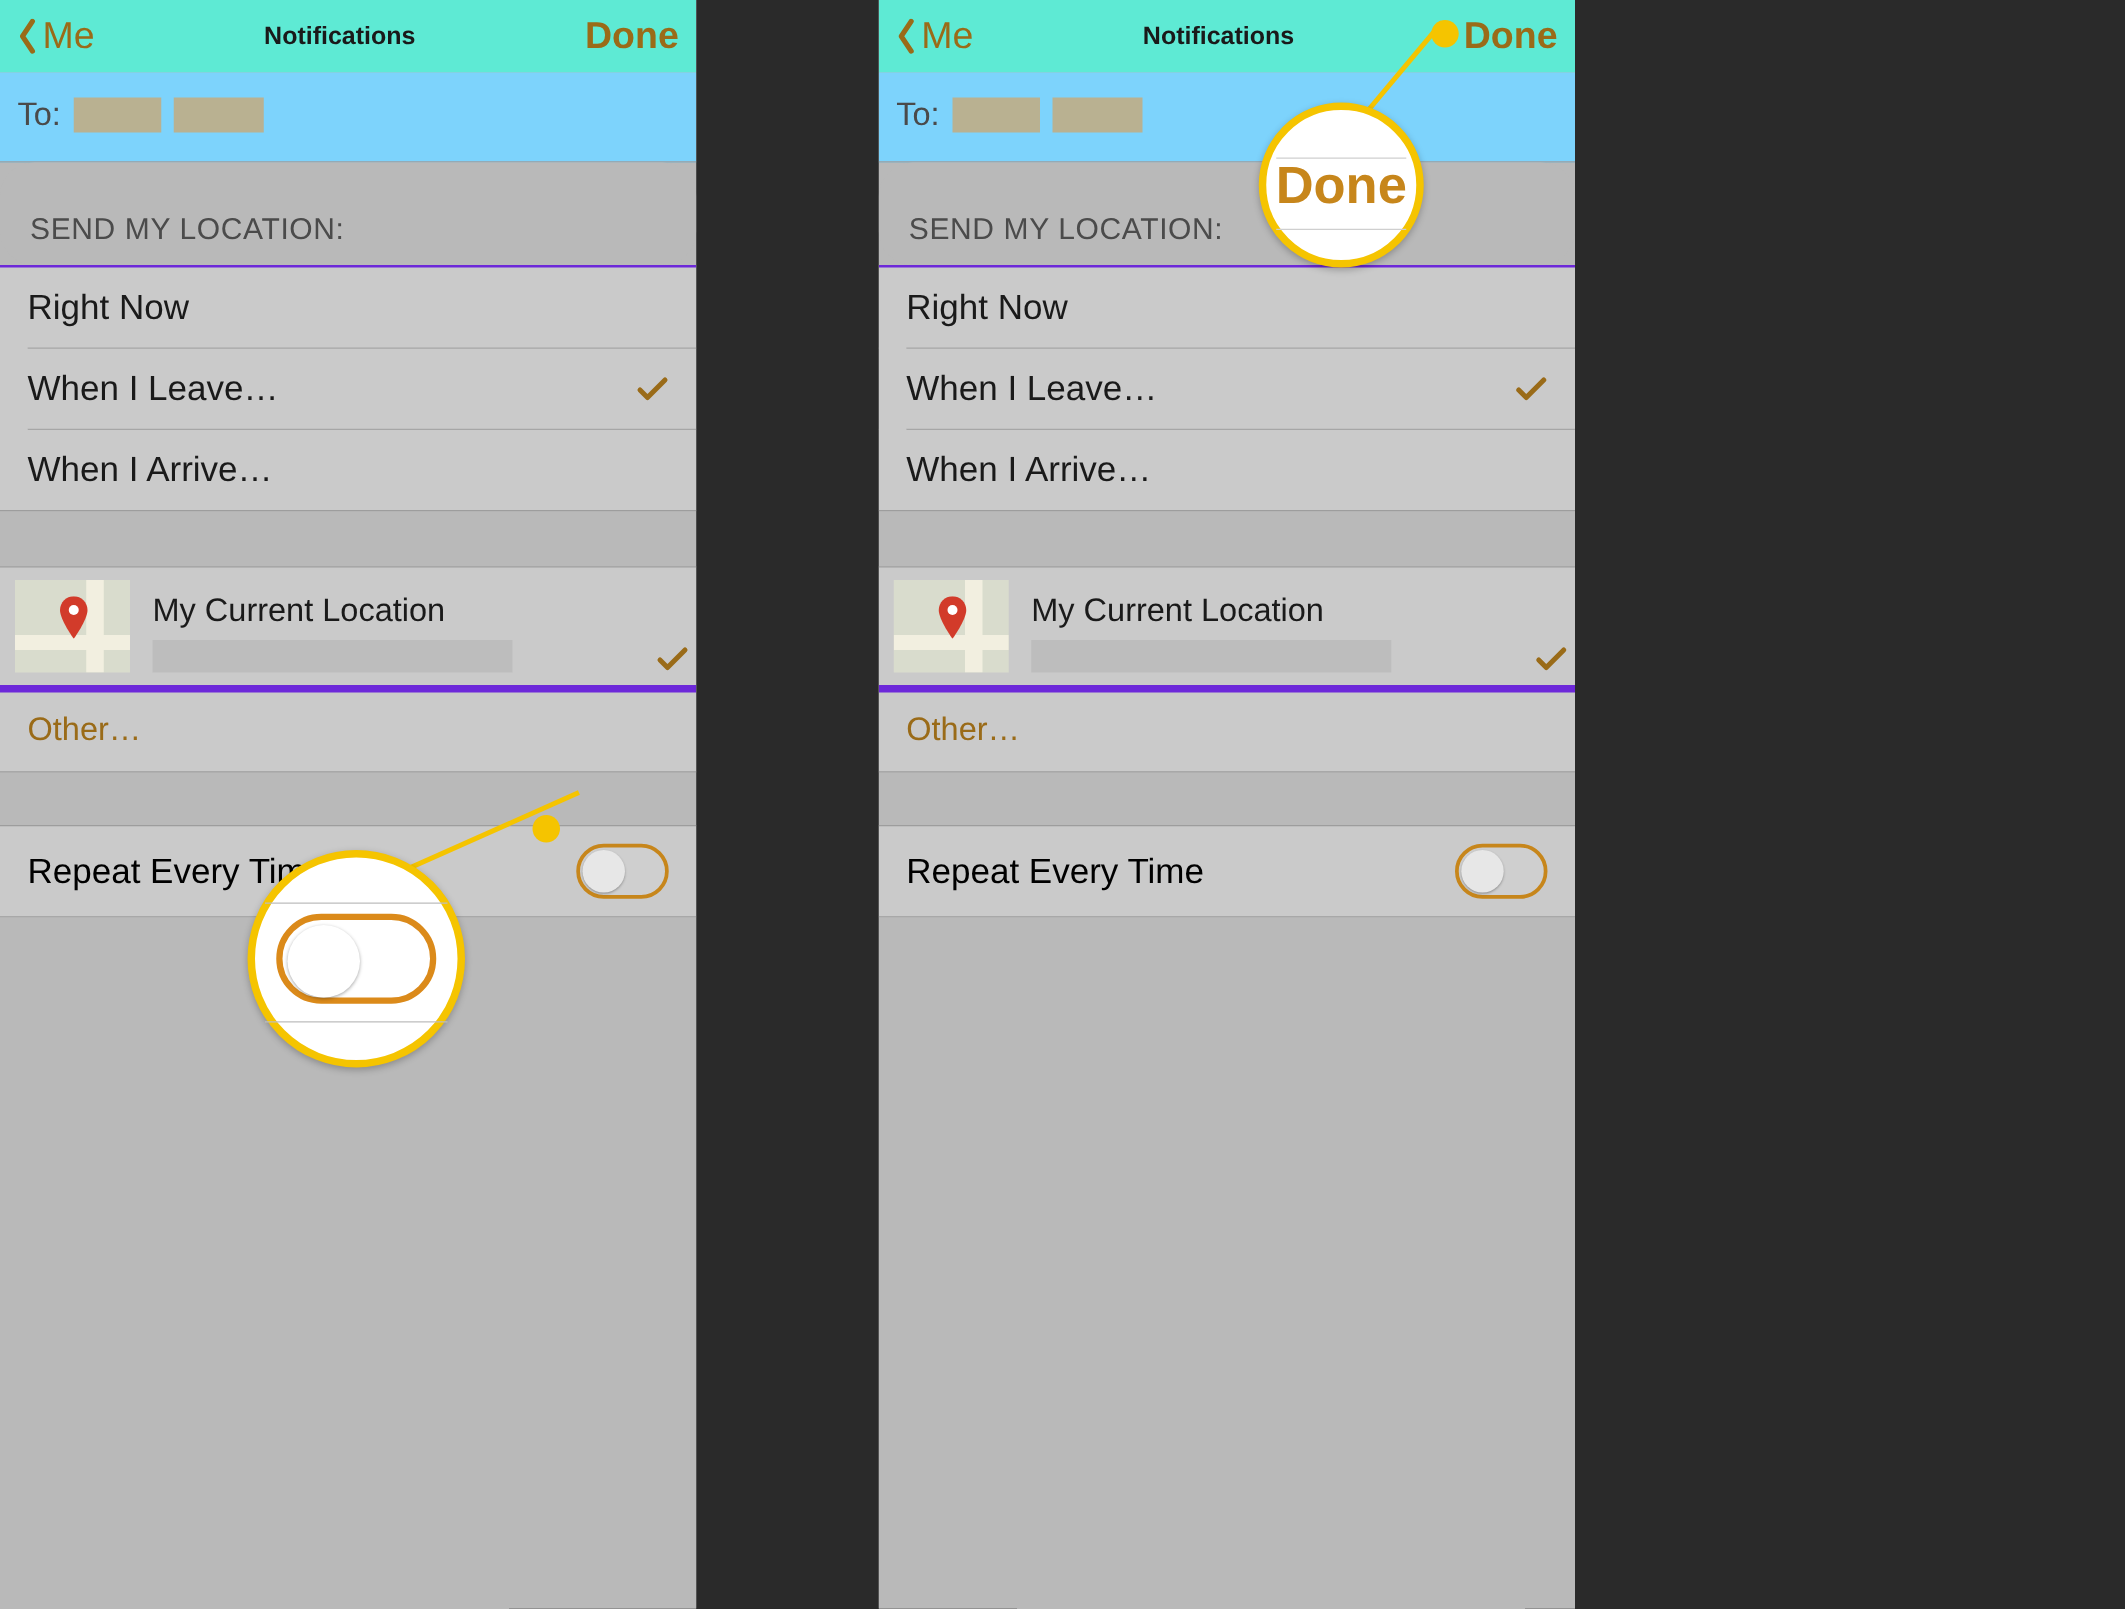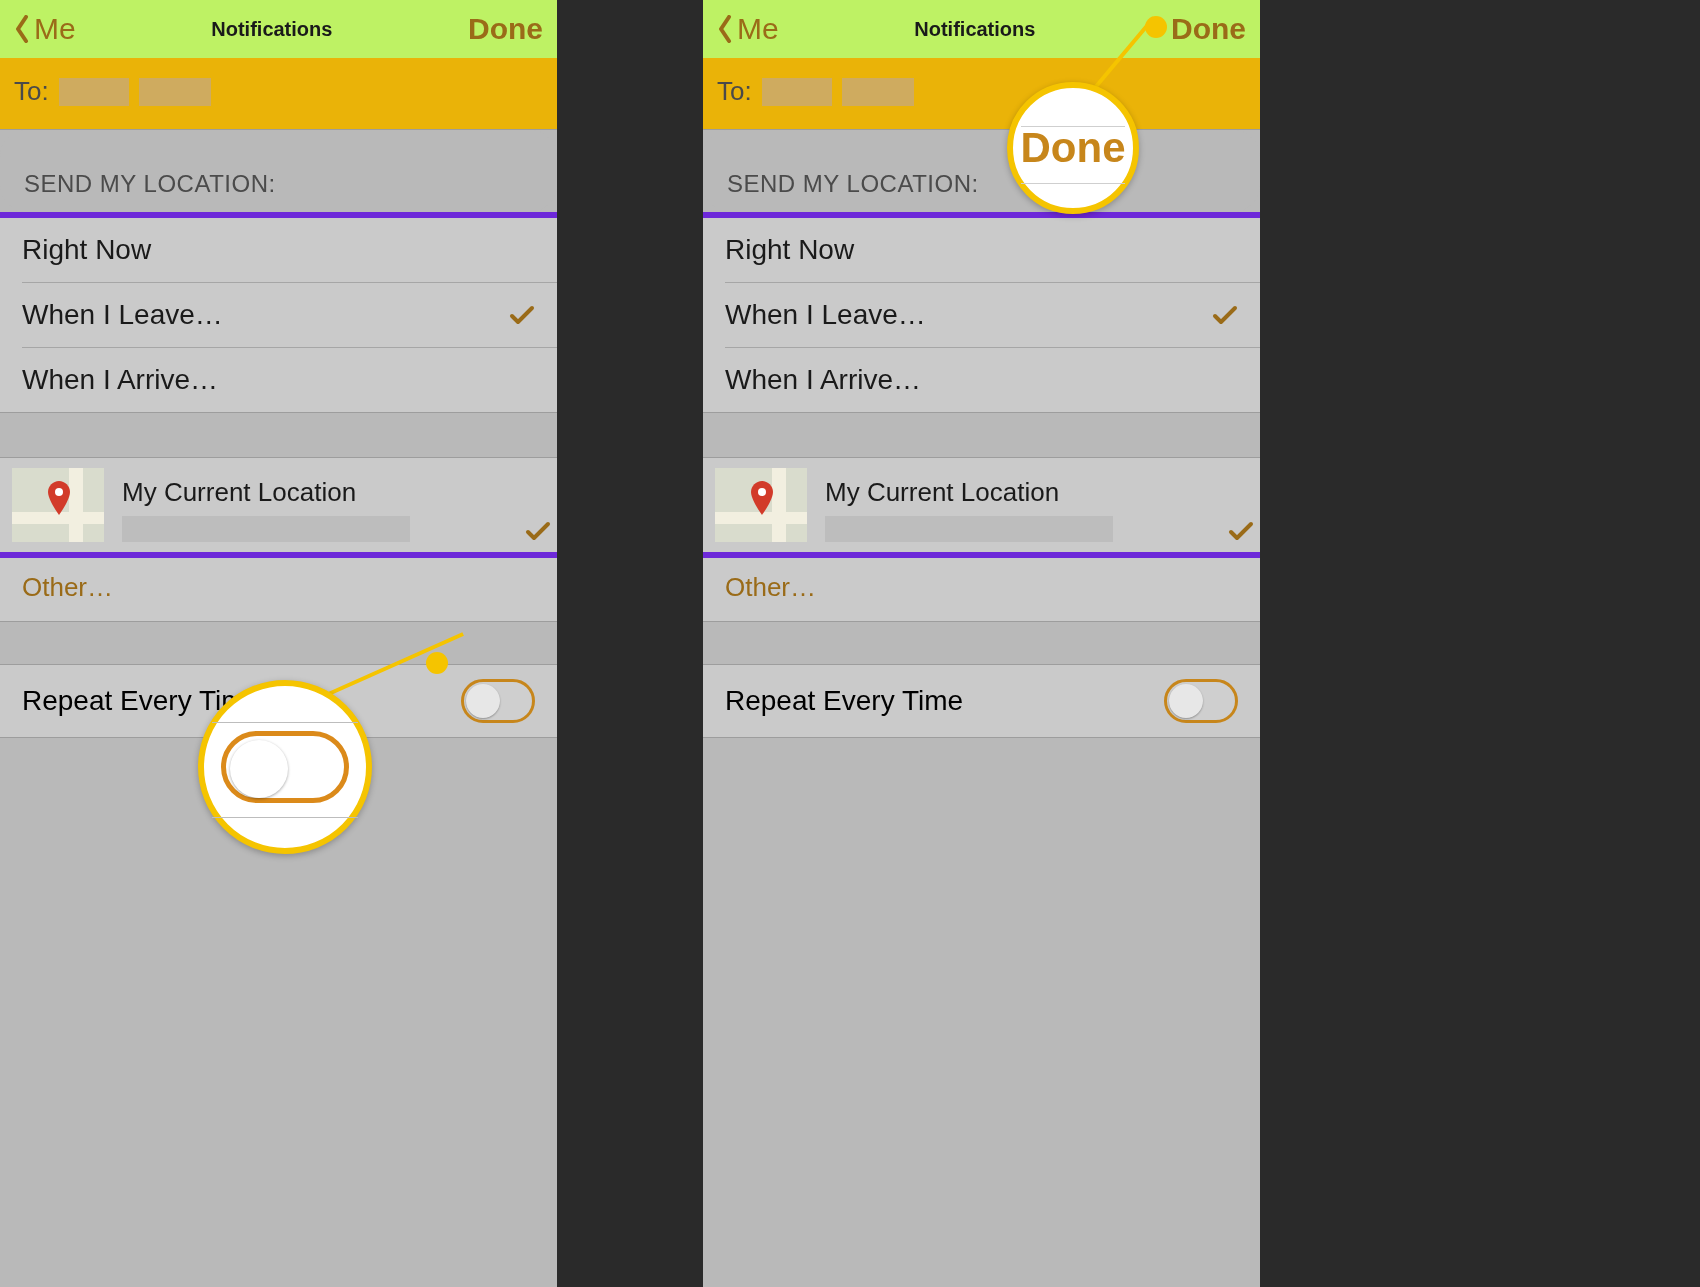--- a/index.html
+++ b/index.html
@@ -22,21 +22,21 @@
   .screen.left  { width: 557px; }
   .gap          { width: 146px; background:#2a2a2a; }
   .screen.right { width: 557px; }
   
   .navbar {
     height: 58px;
     display: flex;
     align-items: center;
     justify-content: space-between;
     padding: 0 14px;
-    background: #bef264;
+    background: #5eead4;
   }
   .back {
     display: flex;
     align-items: center;
     color: #9a6b18;
     font-size: 30px;
     cursor: pointer;
   }
   .chevron-left {
     width: 16px; height: 28px;
@@ -49,21 +49,21 @@
     color: #1a1a1a;
   }
   .done {
     color: #9a6b18;
     font-size: 30px;
     font-weight: 600;
     cursor: pointer;
   }
 
   .to-row {
-    background: #eab308;
+    background: #7dd3fc;
     padding: 18px 14px 22px 14px;
     border-bottom: 1px solid #9d9d9d;
     display: flex;
     align-items: center;
     gap: 10px;
   }
   .to-label { font-size: 26px; color: #4a4a4a; }
   .redact {
     height: 28px;
     background: #c8a975;
@@ -76,21 +76,21 @@
     padding: 40px 24px 14px 24px;
     font-size: 24px;
     letter-spacing: .5px;
     color: #4b4b4b;
     background: #b9b9b9;
     border-radius: 27px;
   }
 
   .list {
     background: #cacaca;
-    border-top: 6px solid #6d28d9;
+    border-top: 2px solid #6d28d9;
     border-bottom: 1px solid #9d9d9d;
   }
   .cell {
     display: flex;
     align-items: center;
     min-height: 64px;
     padding: 16px 22px;
     font-size: 28px;
     color: #1a1a1a;
     position: relative;

